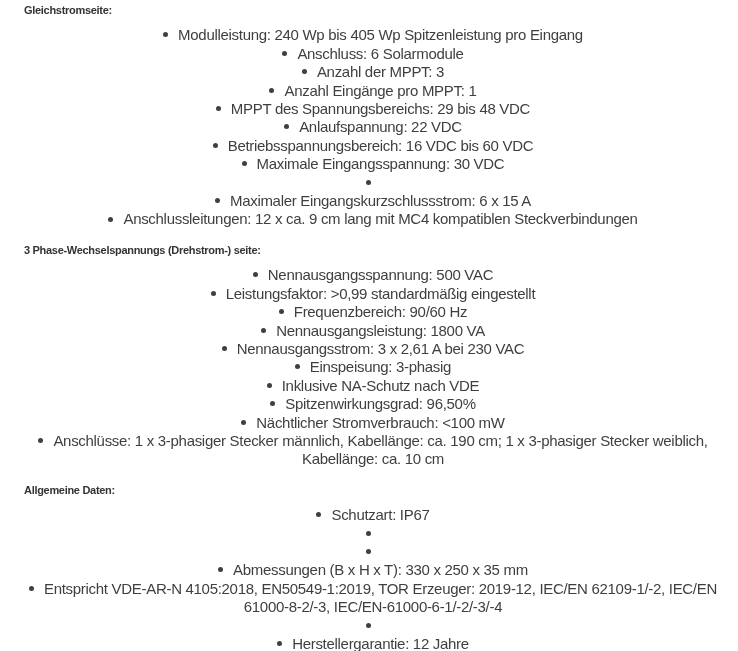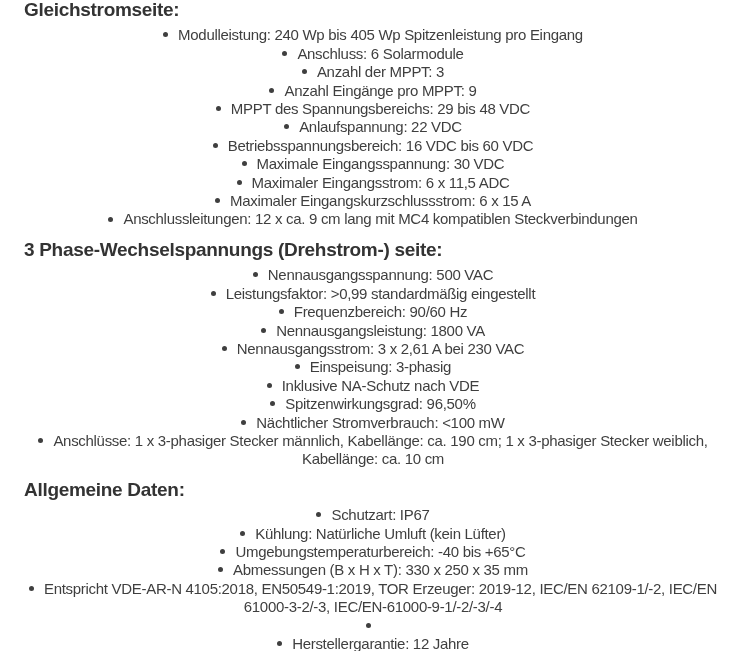--- a/index.html
+++ b/index.html
@@ -18,21 +18,21 @@
     font-family: "Liberation Sans", "DejaVu Sans", sans-serif;
     font-size: 15px;
     line-height: 18.4px;
     letter-spacing: -0.3px;
     color: var(--body-color);
   }
   .spec-content {
     padding: 1px 16px 0 24px;
   }
   .section-heading {
-    font-size: 19px;
+    font-size: 11px;
     font-weight: 700;
     color: var(--heading-color);
     margin: 12px 0 7px 0;
     line-height: 18.4px;
   }
   .spec-section:first-child .section-heading {
     margin-top: 0;
   }
   ul.spec-list {
     list-style: none;
@@ -56,26 +56,26 @@
 </head>
 <body>
 
 <main class="spec-content">
   <section class="spec-section">
     <h3 class="section-heading">Gleichstromseite:</h3>
     <ul class="spec-list">
         <li><span class="bullet"></span><span>Modulleistung: 240 Wp bis 405 Wp Spitzenleistung pro Eingang</span></li>
         <li><span class="bullet"></span><span>Anschluss: 6 Solarmodule</span></li>
         <li><span class="bullet"></span><span>Anzahl der MPPT: 3</span></li>
-        <li><span class="bullet"></span><span>Anzahl Eingänge pro MPPT: 9</span></li>
+        <li><span class="bullet"></span><span>Anzahl Eingänge pro MPPT: 1</span></li>
         <li><span class="bullet"></span><span>MPPT des Spannungsbereichs: 29 bis 48 VDC</span></li>
         <li><span class="bullet"></span><span>Anlaufspannung: 22 VDC</span></li>
         <li><span class="bullet"></span><span>Betriebsspannungsbereich: 16 VDC bis 60 VDC</span></li>
         <li><span class="bullet"></span><span>Maximale Eingangsspannung: 30 VDC</span></li>
-        <li><span class="bullet"></span><span>Maximaler Eingangsstrom: 6 x 11,5 ADC</span></li>
+        <li><span class="bullet"></span></li>
         <li><span class="bullet"></span><span>Maximaler Eingangskurzschlussstrom: 6 x 15 A</span></li>
         <li><span class="bullet"></span><span>Anschlussleitungen: 12 x ca. 9 cm lang mit MC4 kompatiblen Steckverbindungen</span></li>
       </ul>
   </section>
 
   <section class="spec-section">
     <h3 class="section-heading">3 Phase-Wechselspannungs (Drehstrom-) seite:</h3>
     <ul class="spec-list">
         <li><span class="bullet"></span><span>Nennausgangsspannung: 500 VAC</span></li>
         <li><span class="bullet"></span><span>Leistungsfaktor: &gt;0,99 standardmäßig eingestellt</span></li>
@@ -87,21 +87,21 @@
         <li><span class="bullet"></span><span>Spitzenwirkungsgrad: 96,50%</span></li>
         <li><span class="bullet"></span><span>Nächtlicher Stromverbrauch: &lt;100 mW</span></li>
         <li><span class="bullet"></span><span>Anschlüsse: 1 x 3-phasiger Stecker männlich, Kabellänge: ca. 190 cm; 1 x 3-phasiger Stecker weiblich, Kabellänge: ca. 10 cm</span></li>
       </ul>
   </section>
 
   <section class="spec-section">
     <h3 class="section-heading">Allgemeine Daten:</h3>
     <ul class="spec-list">
         <li><span class="bullet"></span><span>Schutzart: IP67</span></li>
-        <li><span class="bullet"></span><span>Kühlung: Natürliche Umluft (kein Lüfter)</span></li>
-        <li><span class="bullet"></span><span>Umgebungstemperaturbereich: -40 bis +65°C</span></li>
+        <li><span class="bullet"></span></li>
+        <li><span class="bullet"></span></li>
         <li><span class="bullet"></span><span>Abmessungen (B x H x T): 330 x 250 x 35 mm</span></li>
-        <li><span class="bullet"></span><span>Entspricht VDE-AR-N 4105:2018, EN50549-1:2019, TOR Erzeuger: 2019-12, IEC/EN 62109-1/-2, IEC/EN 61000-3-2/-3, IEC/EN-61000-9-1/-2/-3/-4</span></li>
+        <li><span class="bullet"></span><span>Entspricht VDE-AR-N 4105:2018, EN50549-1:2019, TOR Erzeuger: 2019-12, IEC/EN 62109-1/-2, IEC/EN 61000-8-2/-3, IEC/EN-61000-6-1/-2/-3/-4</span></li>
         <li><span class="bullet"></span></li>
         <li><span class="bullet"></span><span>Herstellergarantie: 12 Jahre</span></li>
       </ul>
   </section>
 </main>
 
 </body></html>

